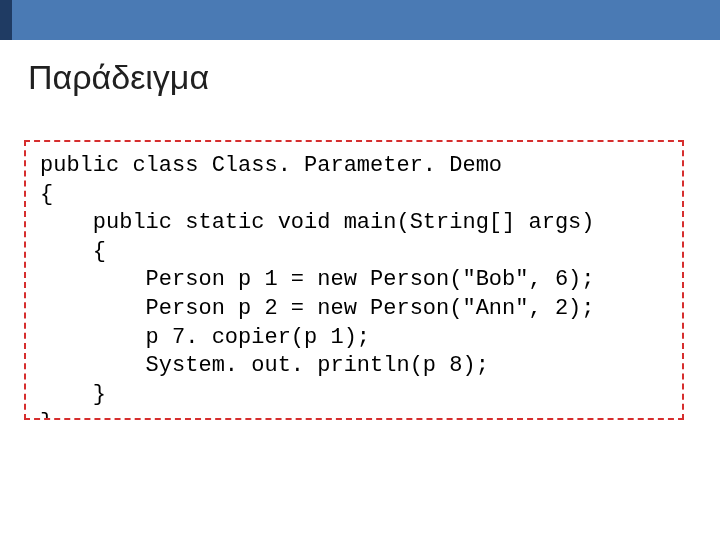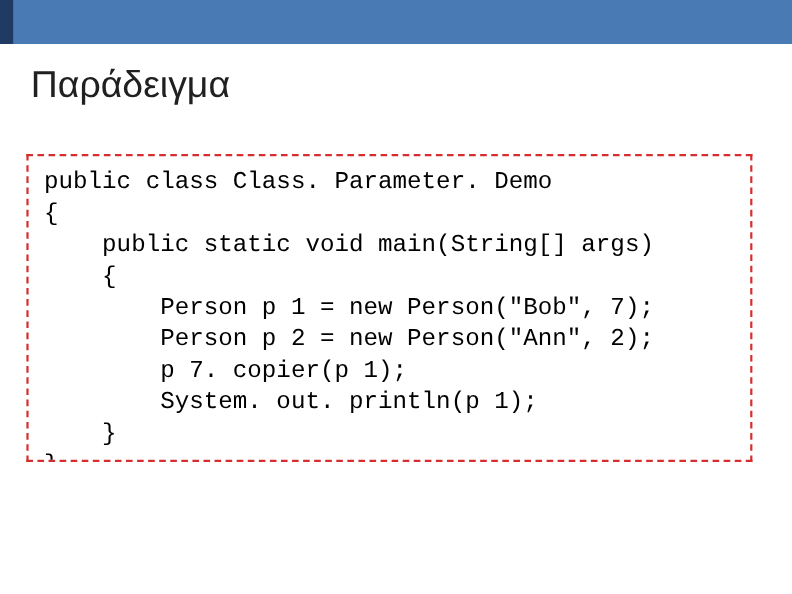--- a/index.html
+++ b/index.html
@@ -57,19 +57,19 @@
 <div class="slide">
   <div class="topbar">
     <div class="topbar-dark"></div>
   </div>
   <div class="title">Παράδειγμα</div>
 
   <div class="codebox"><span>public class Class. Parameter. Demo</span>
 <span>{</span>
 <span>    public static void main(String[] args)</span>
 <span>    {</span>
-<span>        Person p 1 = new Person("Bob", 7);</span>
+<span>        Person p 1 = new Person("Bob", 6);</span>
 <span>        Person p 2 = new Person("Ann", 2);</span>
 <span>        p 7. copier(p 1);</span>
-<span>        System. out. println(p 1);</span>
+<span>        System. out. println(p 8);</span>
 <span>    }</span>
 <span>}</span></div>
 </div>
 
 </body></html>

